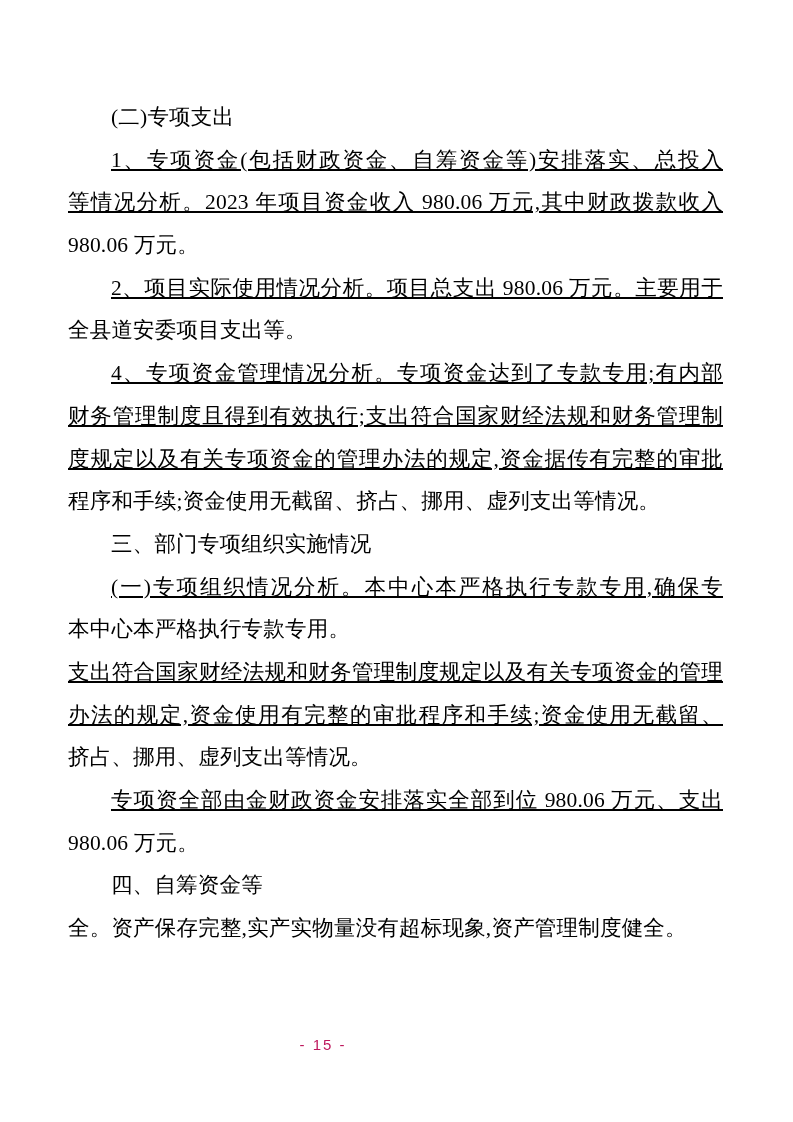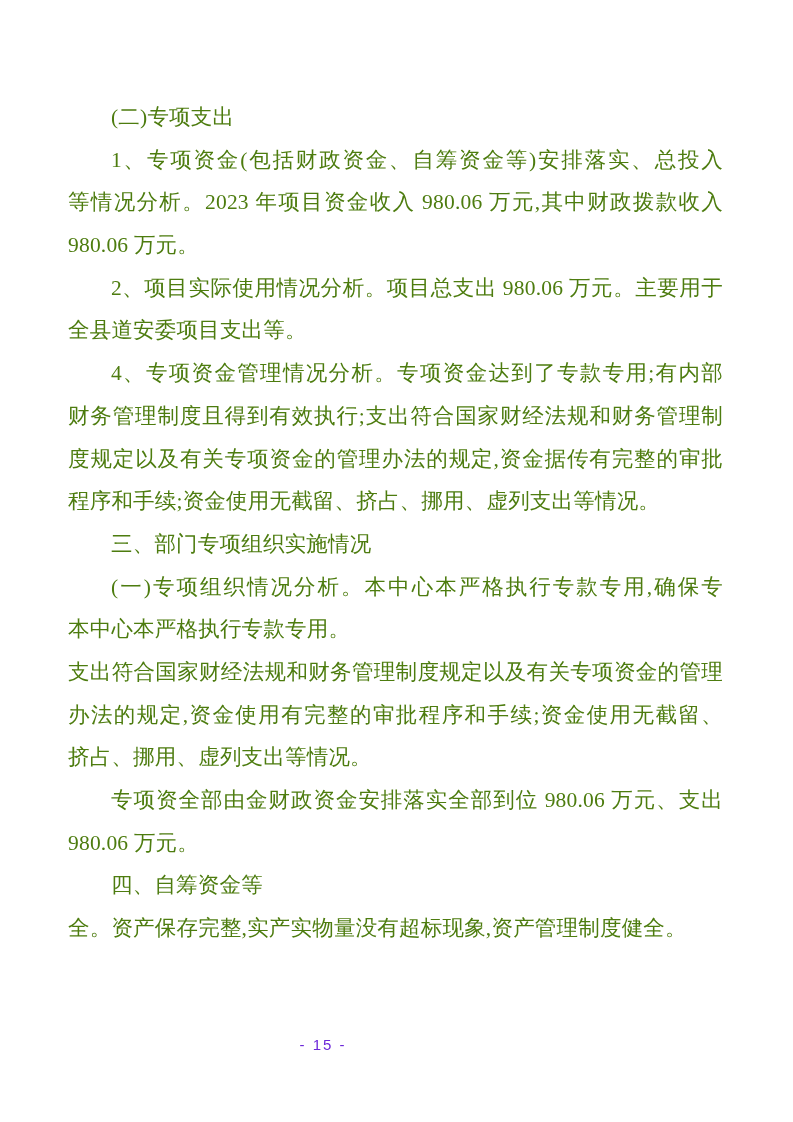--- a/index.html
+++ b/index.html
@@ -20,42 +20,43 @@
     position: absolute;
     top: 96px;
     left: 68px;
     width: 655px;
   }
   .line {
     font-size: 21.5px;
     line-height: 42.7px;
     height: 42.7px;
     letter-spacing: 0.2px;
-    color: #4d7c0f;
+    color: #000000;
     overflow: hidden;
   }
   .line.indent {
     text-indent: 43px;
   }
   .line.justify {
     text-align: justify;
     text-align-last: justify;
     text-justify: inter-character;
+    text-decoration: underline;
   }
   .footer {
     position: absolute;
     top: 1034px;
     left: 0;
     width: 646px;
     text-align: center;
     font-family: "Liberation Sans", "DejaVu Sans", sans-serif;
     font-size: 15px;
     line-height: 22px;
     letter-spacing: 2px;
-    color: #6d28d9;
+    color: #be185d;
   }
 </style>
 </head>
 <body>
 
 <div class="page">
   <div class="doc-body">
 
   <div class="line indent">(二)专项支出</div>
       <div class="line indent justify">1、专项资金(包括财政资金、自筹资金等)安排落实、总投入</div>

